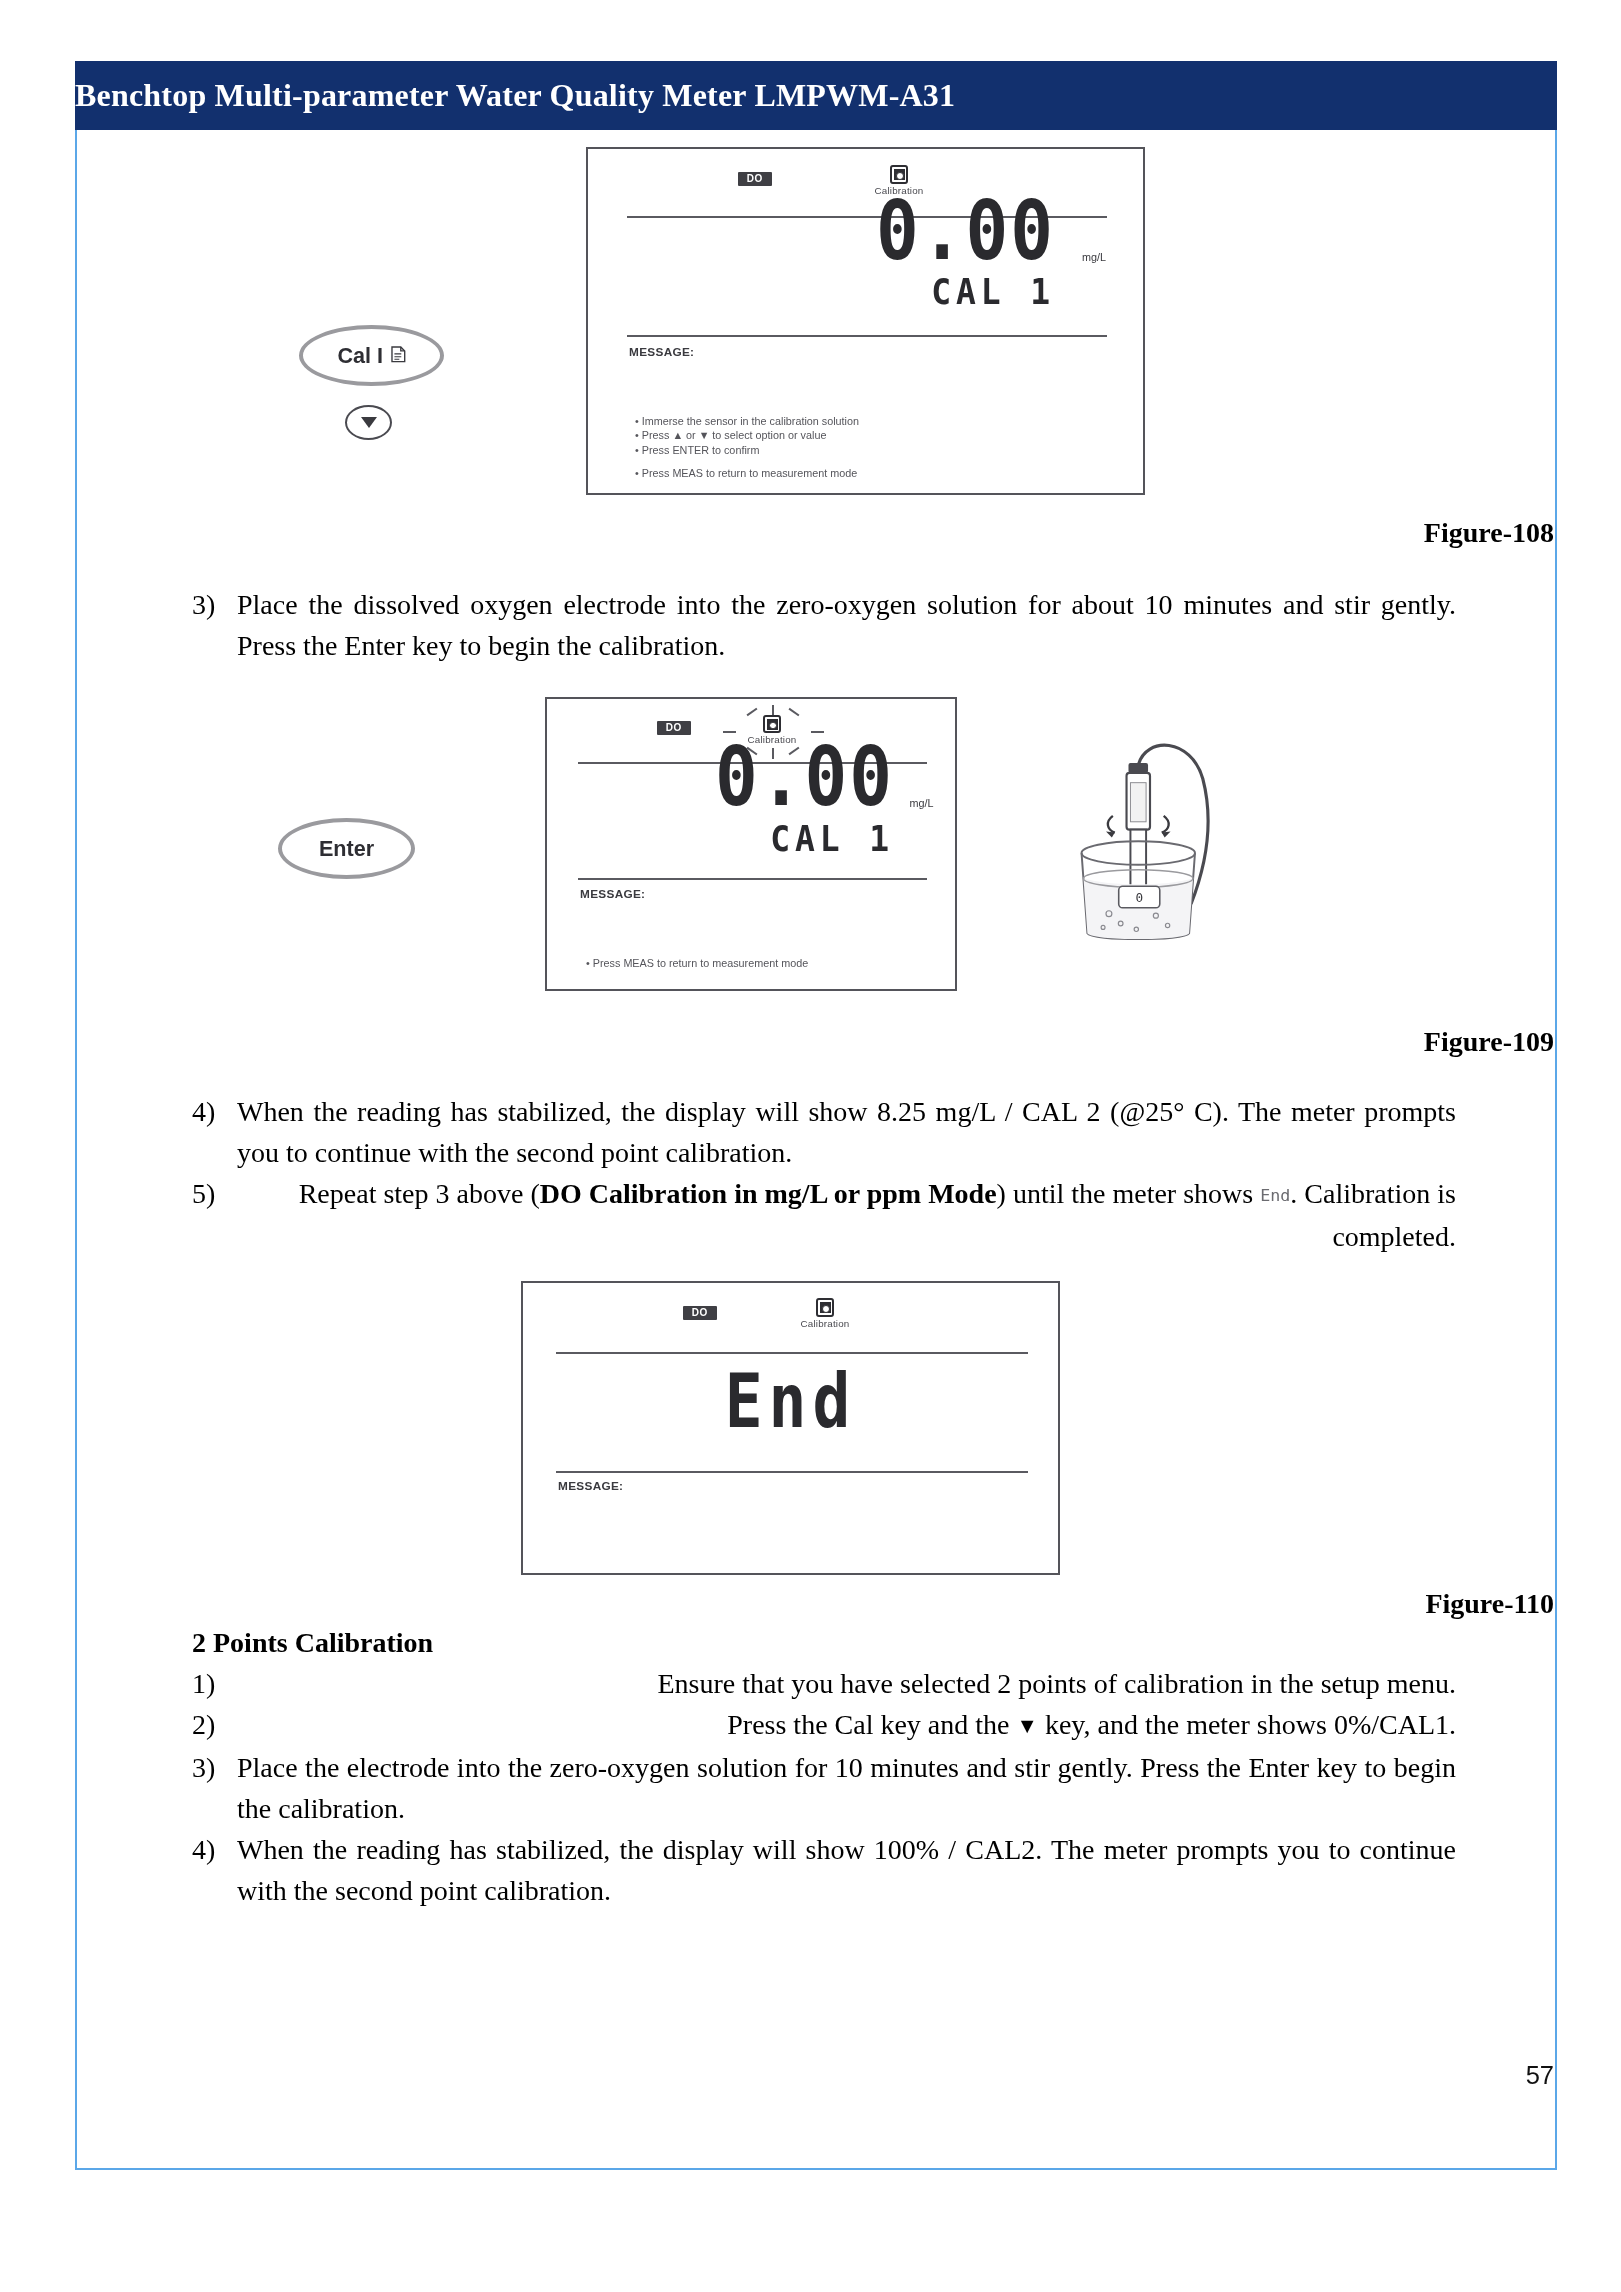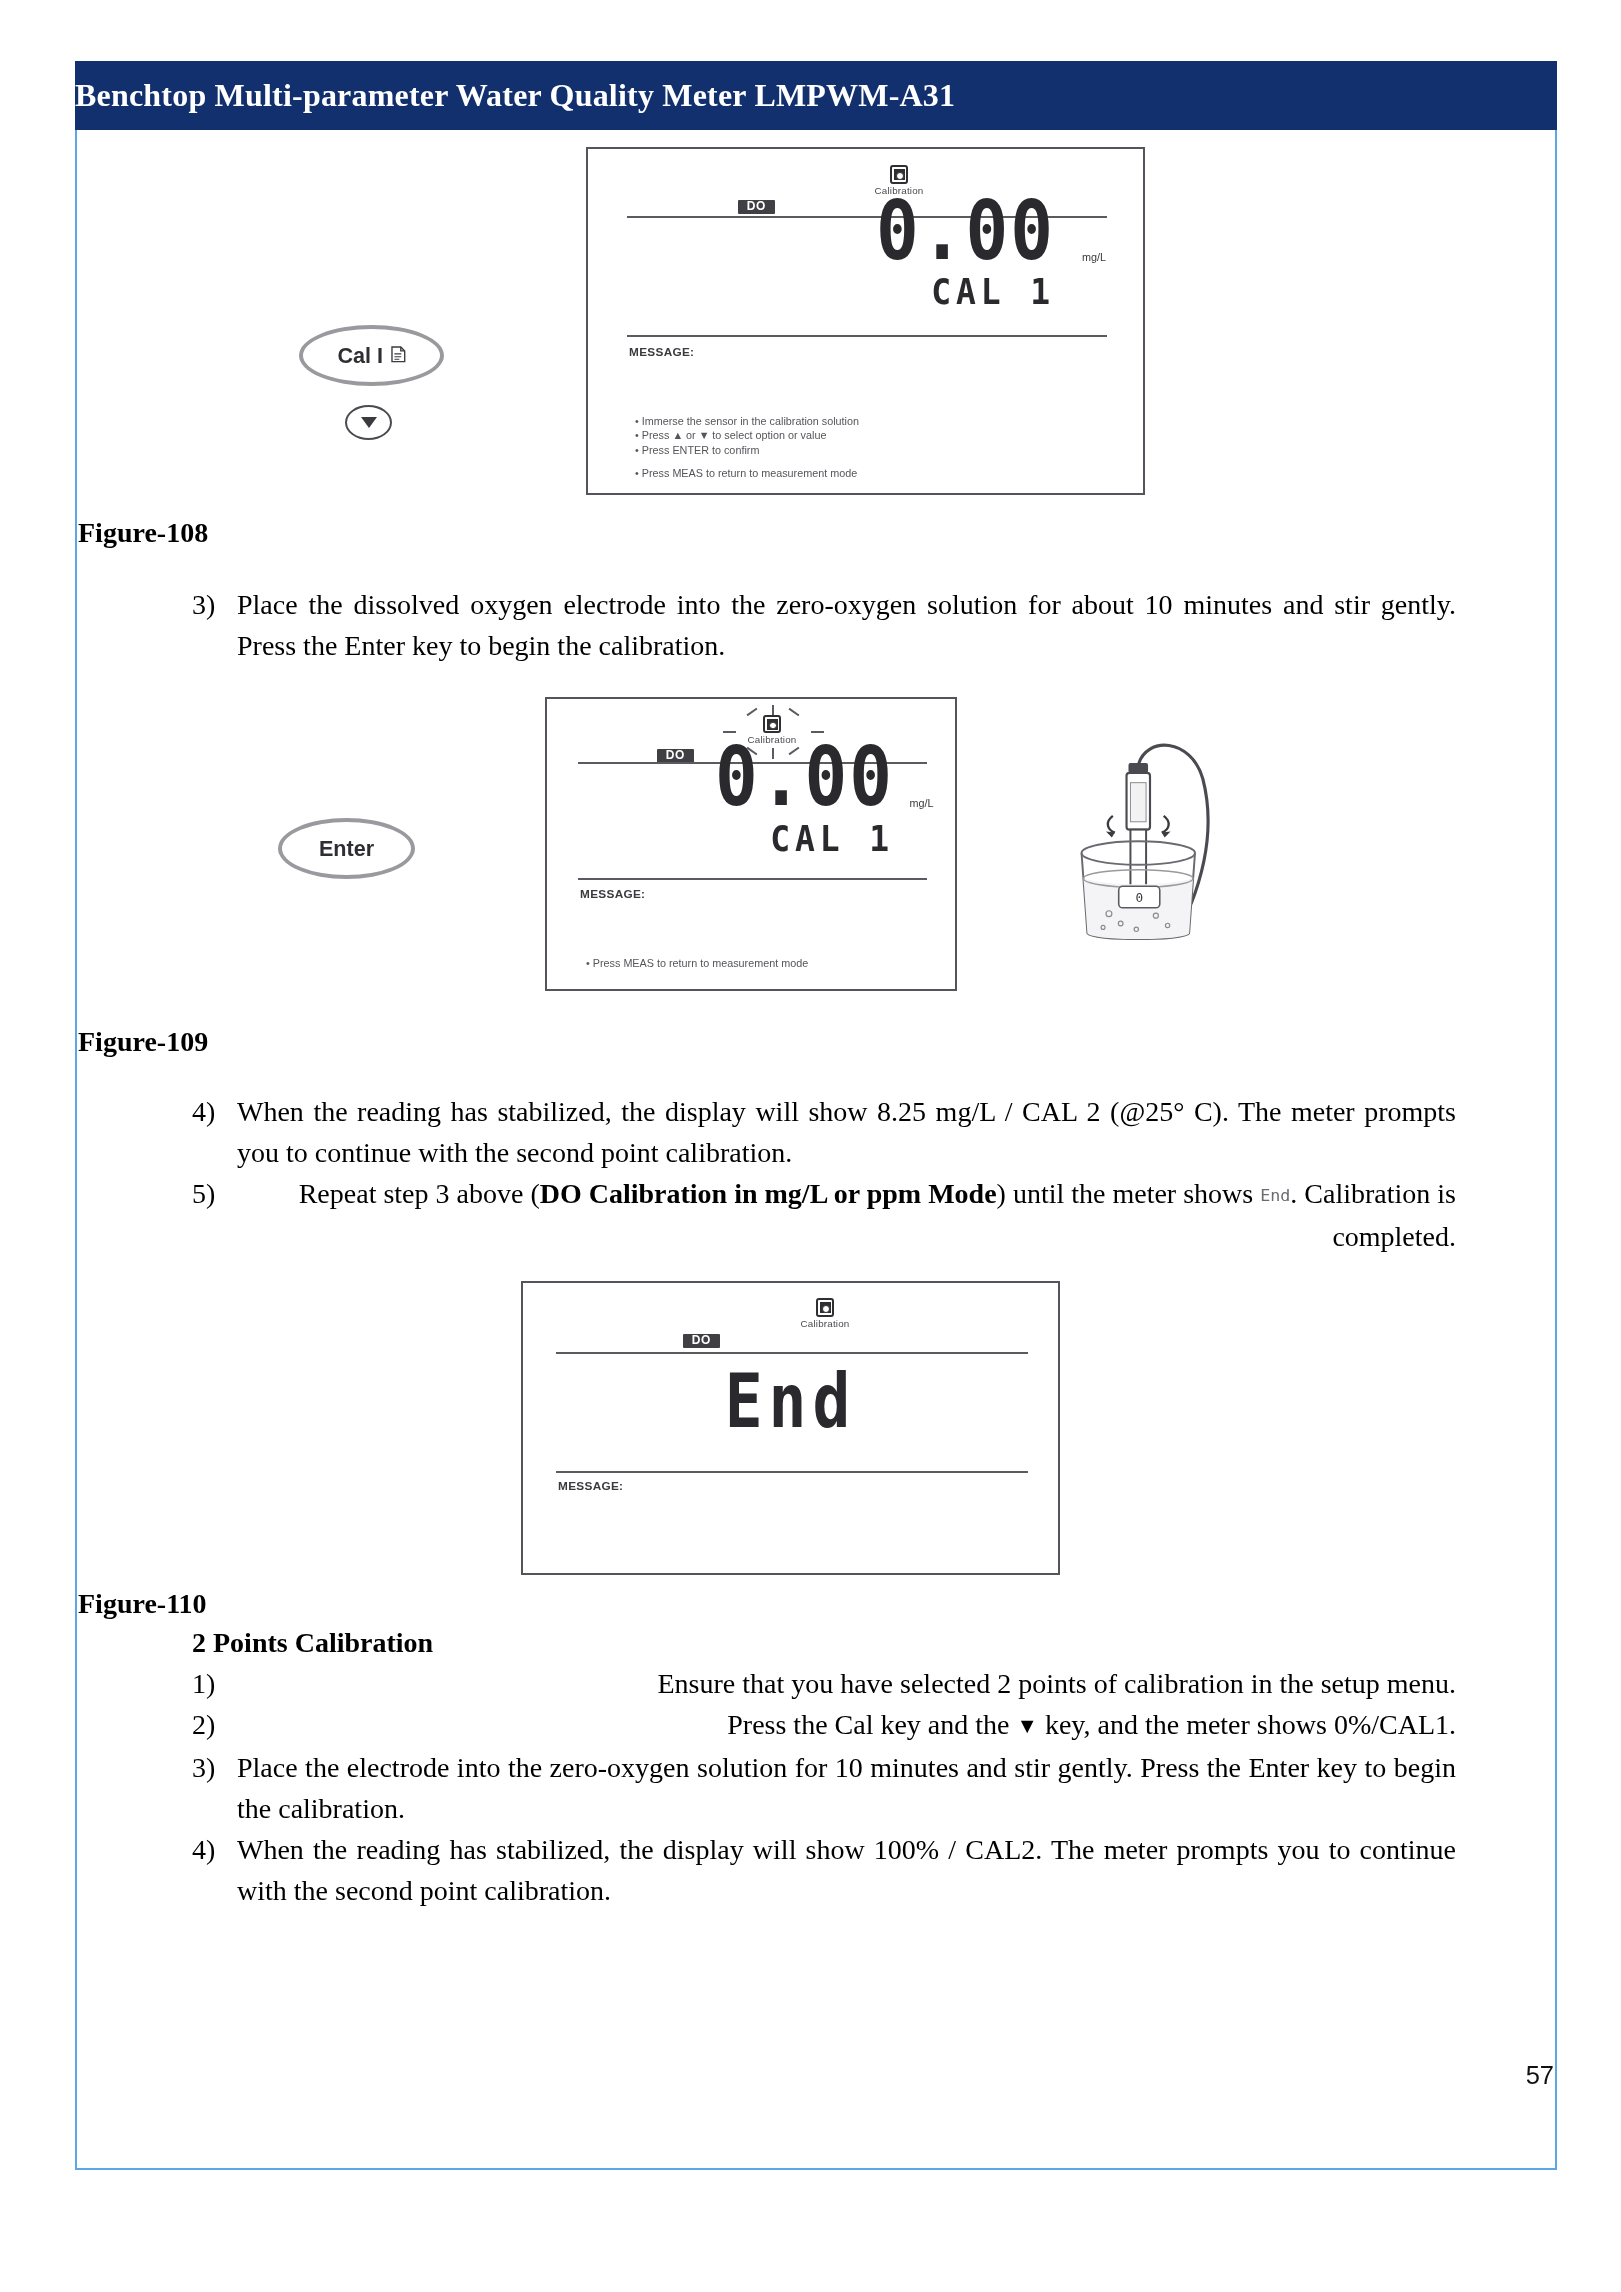--- a/index.html
+++ b/index.html
@@ -61,26 +61,25 @@
     background: #fff;
     position: relative;
   }
 
   .tag-do {
     position: absolute;
     background: #3f3f44;
     color: #ffffff;
     font-family: "Liberation Sans", sans-serif;
     font-weight: bold;
-    font-size: 12px;
+    font-size: 10px;
     letter-spacing: 0.5px;
     padding: 2px 8.8px 2px 8.8px;
     line-height: 9.8px;
     border-radius: 1px;
-    margin-top: 28px;
   }
   .cal-icon-wrap { position: absolute; text-align: center; }
   .cal-icon {
     width: 18.6px; height: 18.6px;
     border: 2px solid #2e2e33;
     border-radius: 2.9px;
     background: #ffffff;
     position: relative;
     margin: 0 auto;
   }
@@ -187,21 +186,21 @@
     position: absolute;
     border: 2.9px solid #4a4a50;
     border-radius: 50%;
     display: flex;
     align-items: center;
     justify-content: center;
     background: #fff;
   }
 
   .fig-caption {
-    text-align: left;
+    text-align: right;
     font-family: "Liberation Serif", serif;
     font-weight: bold;
     font-size: 28px;
     color: #000;
   }
   .step {
     display: flex;
     font-size: 28px;
     line-height: 41px;
     color: #000;

